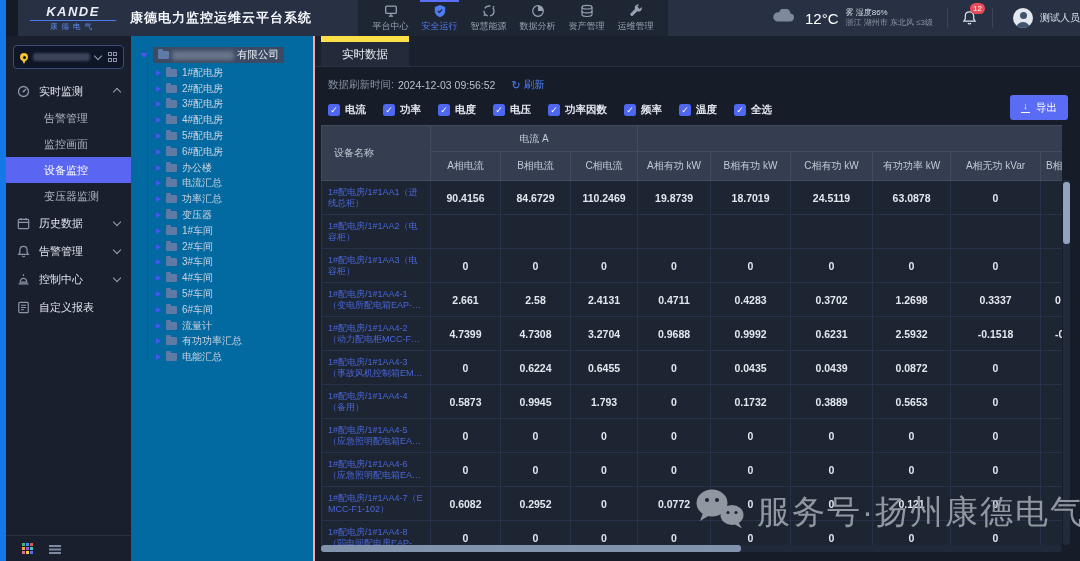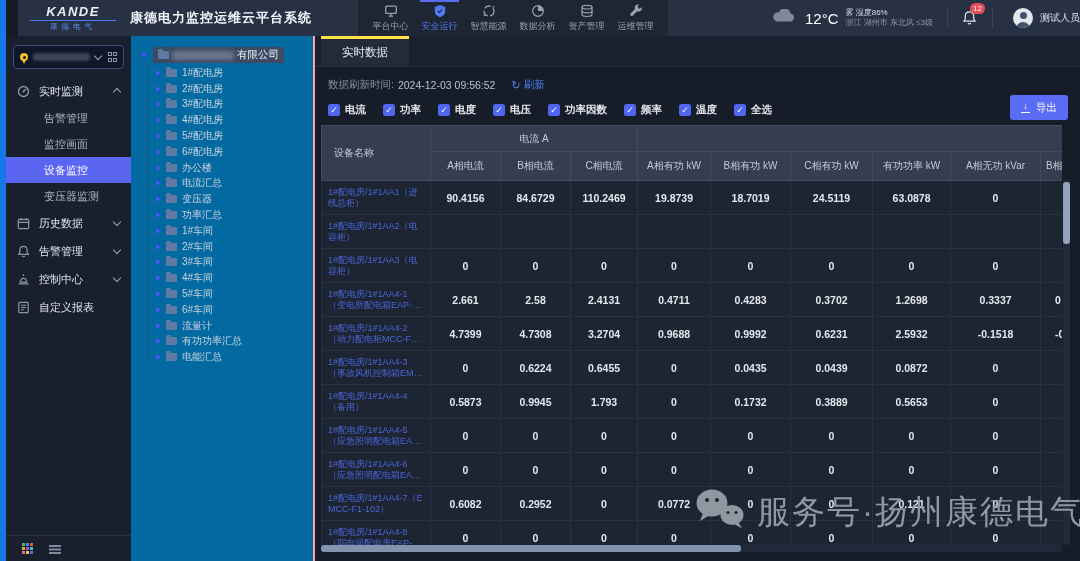--- a/index.html
+++ b/index.html
@@ -68,21 +68,21 @@
   .t-folder{width:11px;height:8px;background:#5f7aa5;border-radius:1px;position:relative;flex:none;}
   .t-folder::before{content:"";position:absolute;top:-2px;left:0;width:5px;height:2px;background:#5f7aa5;border-radius:1px 1px 0 0;}
   .tree-children{position:relative;margin-top:1px;}
   .tree-children::before{content:"";position:absolute;left:16px;top:-2px;bottom:6px;border-left:1px dotted #3a465c;}
   .tree-item{display:flex;align-items:center;height:15.8px;padding-left:25px;gap:5px;font-size:10px;color:#ccd3df;cursor:pointer;}
   .t-caret{width:0;height:0;border-top:3.5px solid transparent;border-bottom:3.5px solid transparent;border-left:5px solid #4756ee;flex:none;}
 
   
   .main{position:absolute;left:315px;top:36px;width:765px;height:525px;background:#161c28;}
   .tabbar{height:30px;background:#19202e;border-bottom:1px solid #27303f;position:relative;}
-  .tab{position:absolute;left:6px;top:0;width:88px;height:30px;background:#232b3a;border-top:3px solid #fde047;box-sizing:border-box;
+  .tab{position:absolute;left:6px;top:0;width:88px;height:30px;background:#232b3a;border-top:6px solid #fde047;box-sizing:border-box;
        color:#e9edf2;font-size:11.5px;display:flex;align-items:center;justify-content:center;cursor:pointer;}
   .refresh-row{display:flex;align-items:center;padding:11px 0 0 13px;font-size:10.5px;gap:4px;}
   .r-label{color:#8790a0;}
   .r-time{color:#b9c0cc;}
   .r-action{color:#4f7df5;margin-left:12px;display:flex;align-items:center;gap:3px;cursor:pointer;}
   .r-icon::before{content:"\21BB";font-size:11px;}
   .filter-row{display:flex;align-items:center;padding:11px 0 0 13px;}
   .filter{display:flex;align-items:center;gap:5px;margin-right:17px;font-size:10.5px;color:#e2e6ed;font-weight:bold;cursor:pointer;}
   .cb{width:12px;height:12px;background:#4f66f0;border-radius:2.5px;color:#fff;position:relative;flex:none;}
   .cb::after{content:"\2713";position:absolute;left:0;top:0;width:12px;height:12px;font-size:9px;line-height:12px;text-align:center;}
@@ -343,27 +343,27 @@
 
         <div class="tree-item">
           <span class="t-caret"></span>
           <span class="t-folder"></span>
           <span class="t-label">电流汇总</span>
         </div>
 
         <div class="tree-item">
           <span class="t-caret"></span>
           <span class="t-folder"></span>
+          <span class="t-label">功率汇总</span>
+        </div>
+
+        <div class="tree-item">
+          <span class="t-caret"></span>
+          <span class="t-folder"></span>
           <span class="t-label">变压器</span>
-        </div>
-
-        <div class="tree-item">
-          <span class="t-caret"></span>
-          <span class="t-folder"></span>
-          <span class="t-label">功率汇总</span>
         </div>
 
         <div class="tree-item">
           <span class="t-caret"></span>
           <span class="t-folder"></span>
           <span class="t-label">1#车间</span>
         </div>
 
         <div class="tree-item">
           <span class="t-caret"></span>

